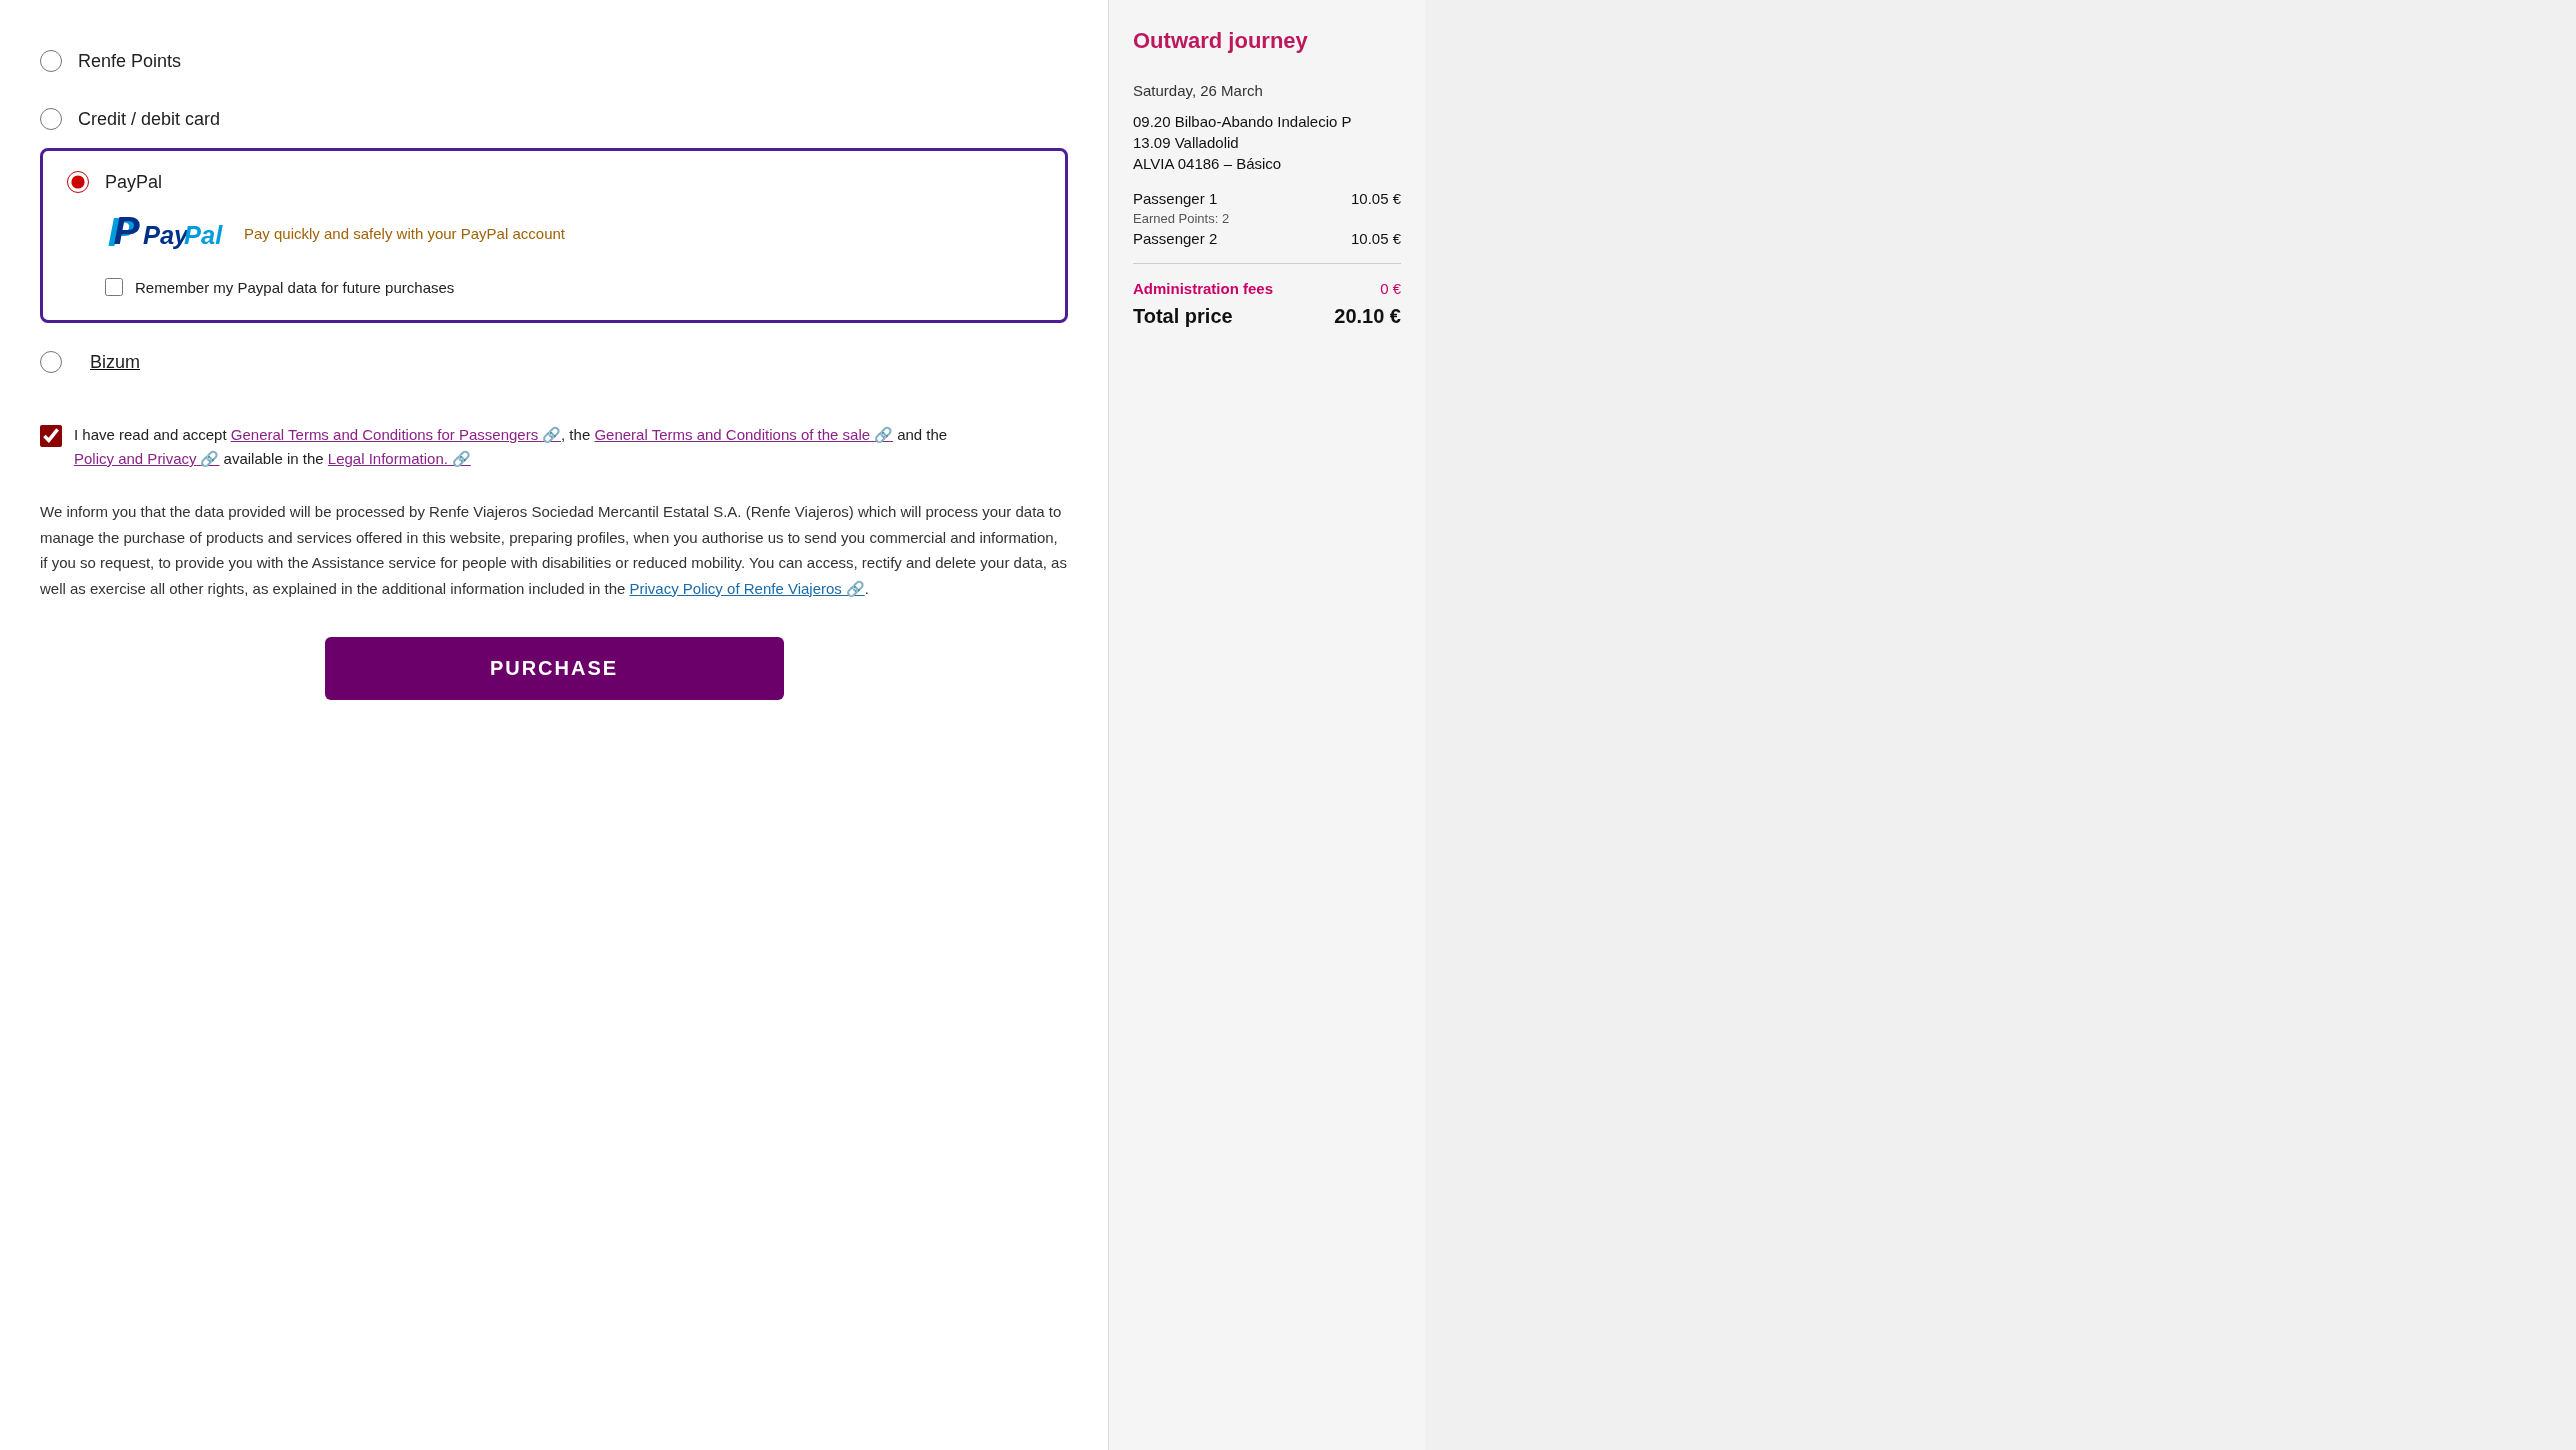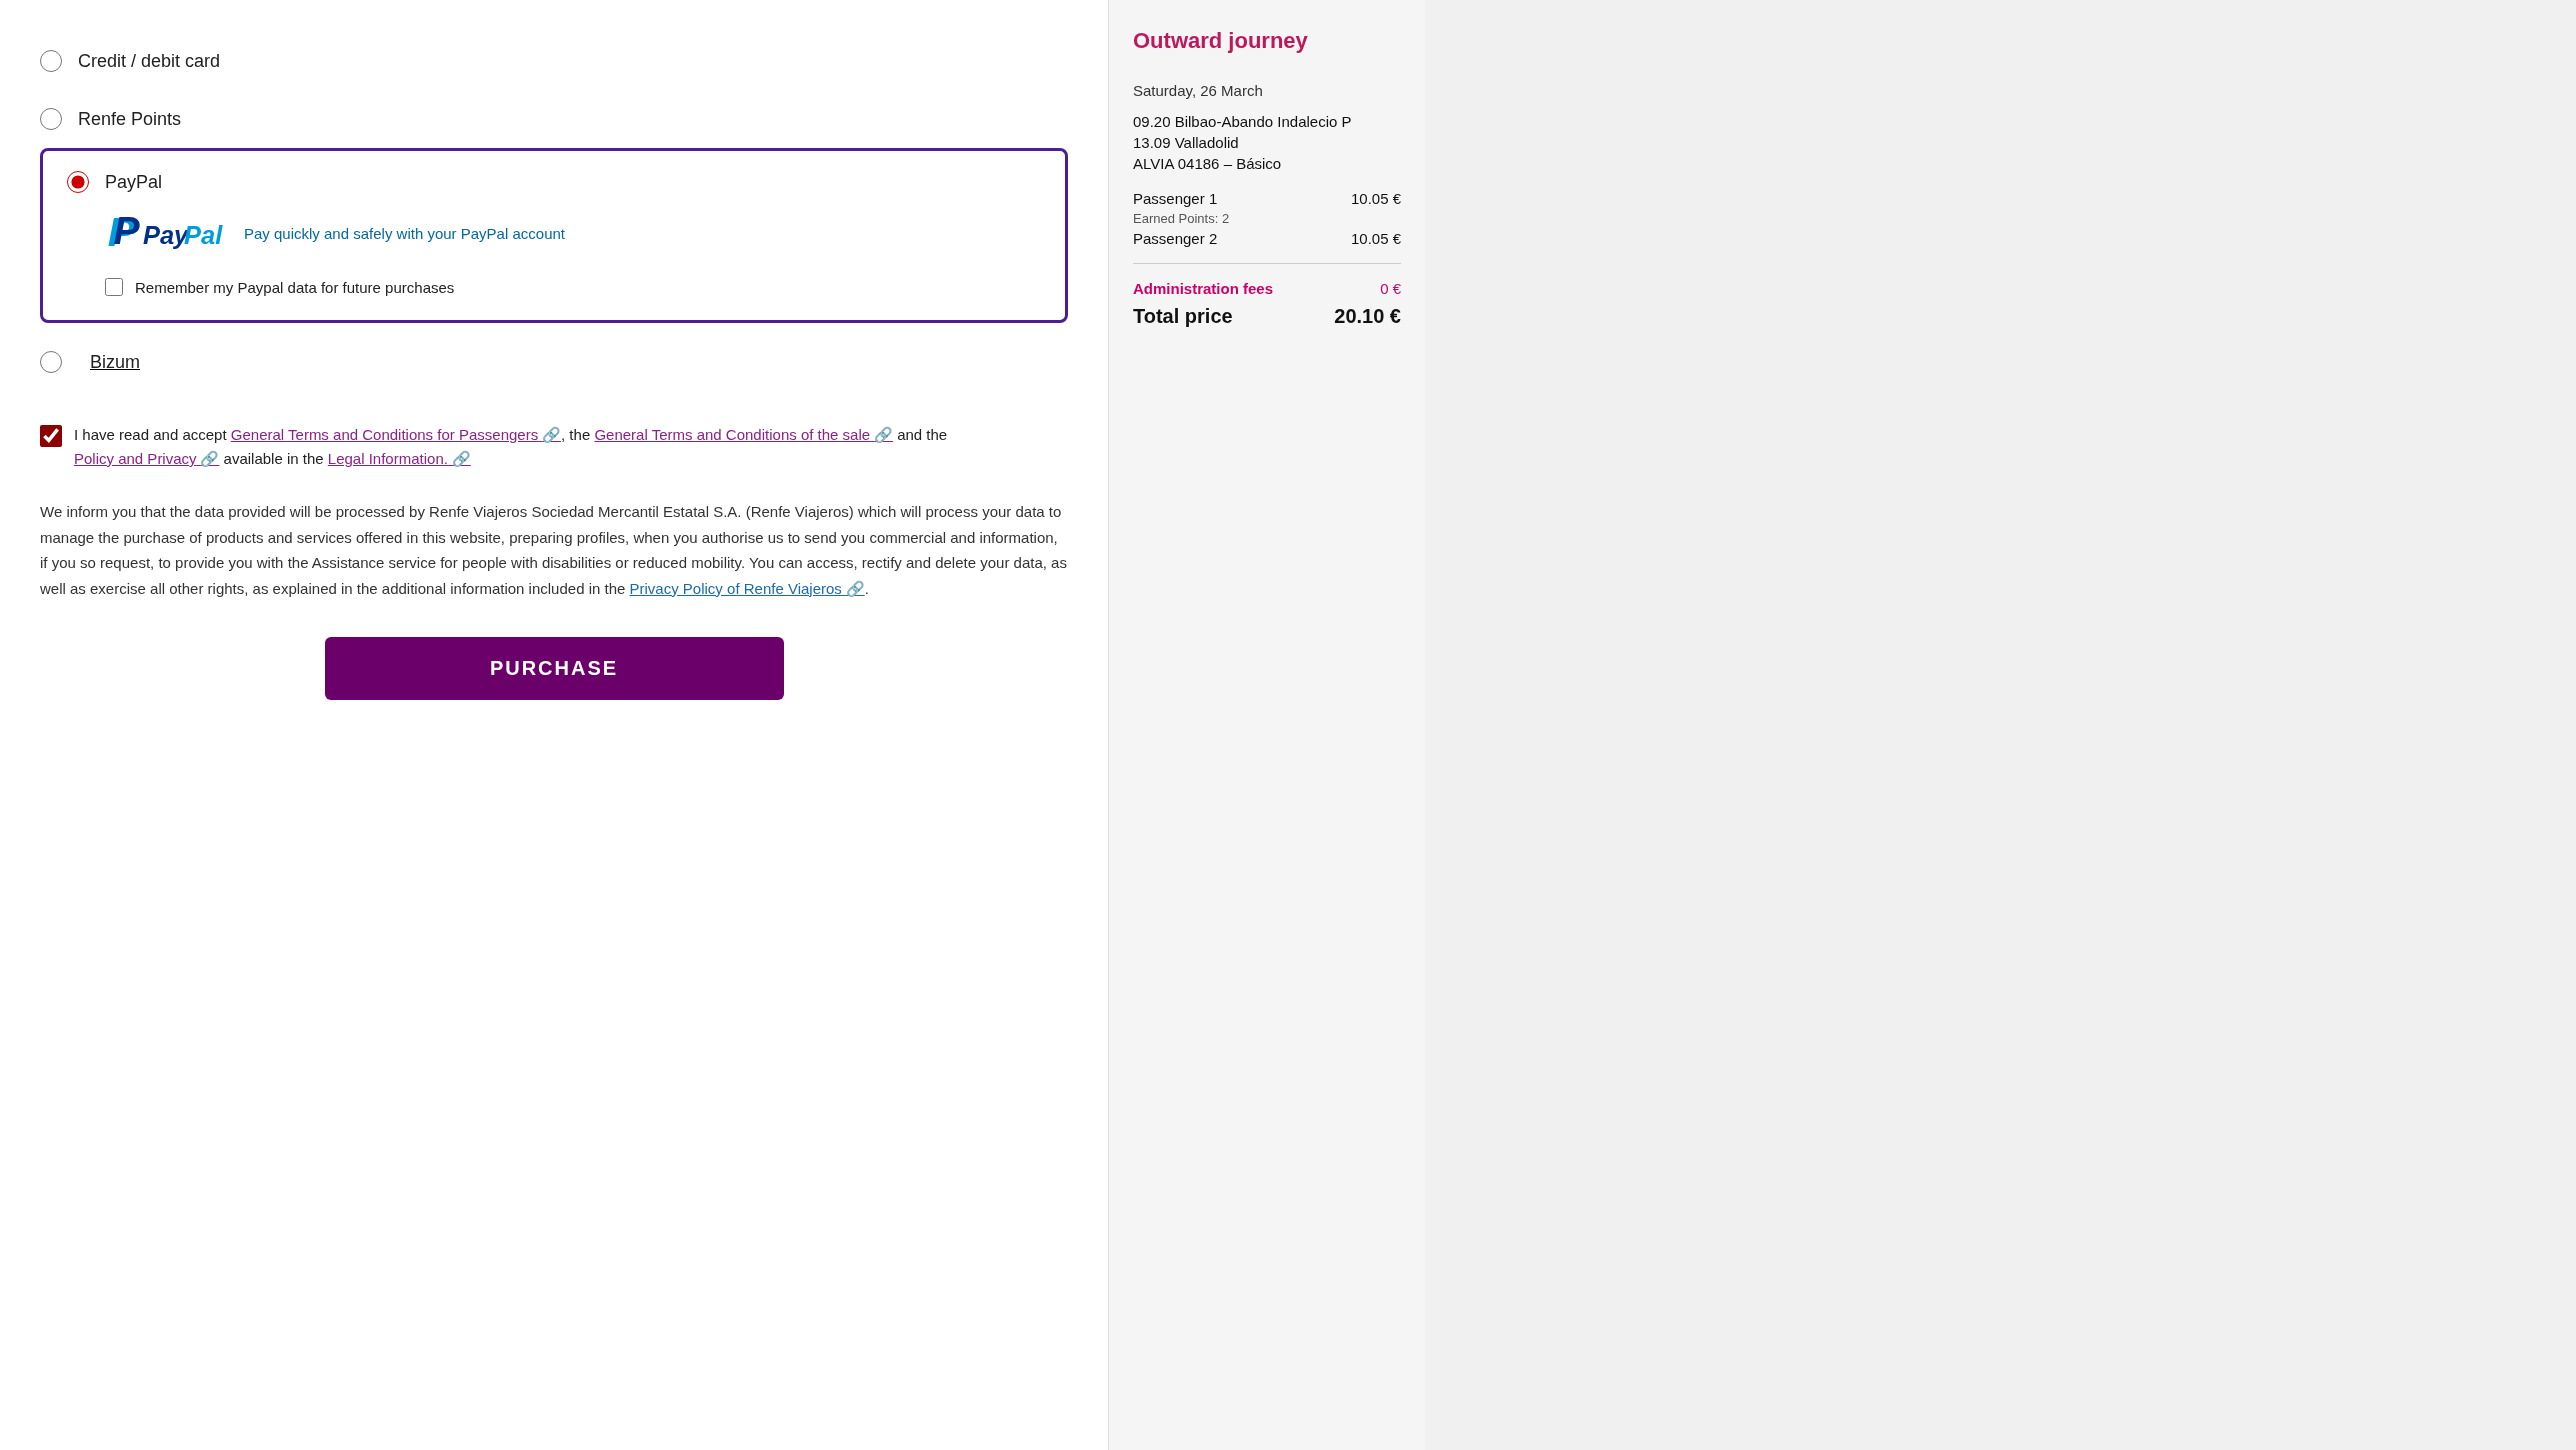--- a/index.html
+++ b/index.html
@@ -63,21 +63,21 @@
     }
     .paypal-logo-row {
       display: flex;
       align-items: center;
       gap: 20px;
       margin-bottom: 20px;
       padding-left: 38px;
     }
     .paypal-description {
       font-size: 15px;
-      color: #0369a1;
+      color: #a16207;
     }
     .remember-row {
       display: flex;
       align-items: center;
       gap: 12px;
       padding-left: 38px;
     }
     .remember-checkbox {
       width: 18px;
       height: 18px;
@@ -226,27 +226,27 @@
   </style>
 </head>
 <body>
 
 <div class="main-content">
 
 
   <div class="payment-options">
 
     <div class="payment-option">
+      <input class="radio-input" type="radio" name="payment" id="renfe_points" style="">
+      <label for="renfe_points">Renfe Points</label>
+    </div>
+
+    <div class="payment-option">
       <input class="radio-input" type="radio" name="payment" id="credit_card" style="">
       <label for="credit_card">Credit / debit card</label>
-    </div>
-
-    <div class="payment-option">
-      <input class="radio-input" type="radio" name="payment" id="renfe_points" style="">
-      <label for="renfe_points">Renfe Points</label>
     </div>
 
     <div class="paypal-box">
       <div class="paypal-radio-row">
         <input class="radio-input" type="radio" name="payment" id="paypal" checked="" style="">
         <label for="paypal">PayPal</label>
       </div>
       <div class="paypal-logo-row">
 
         <div class="paypal-svg-logo">

